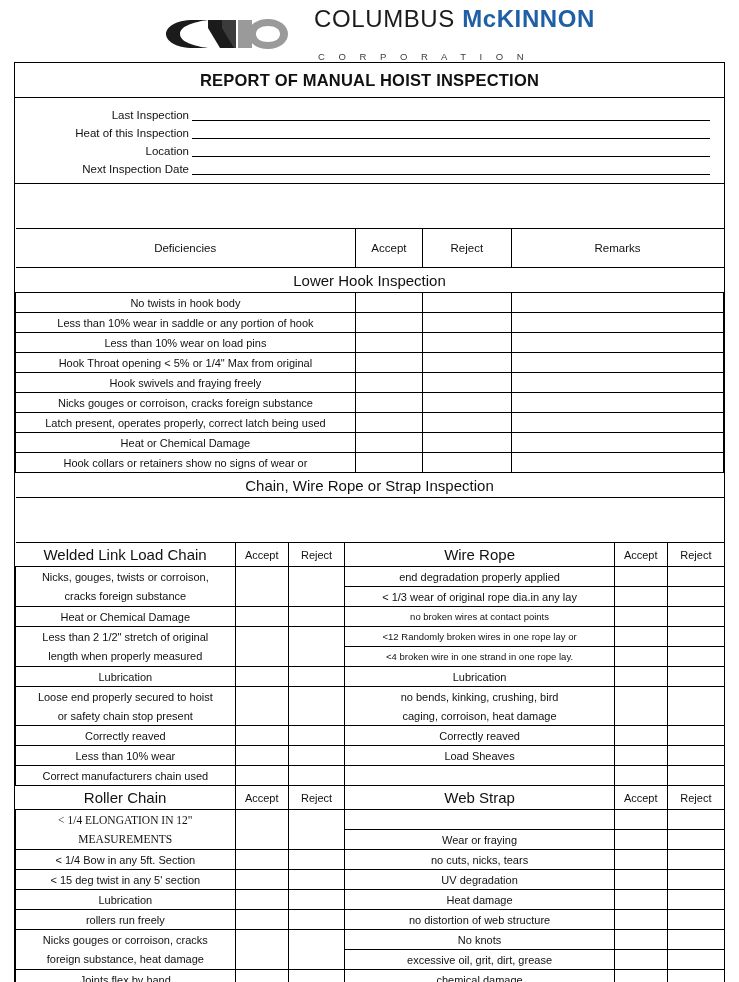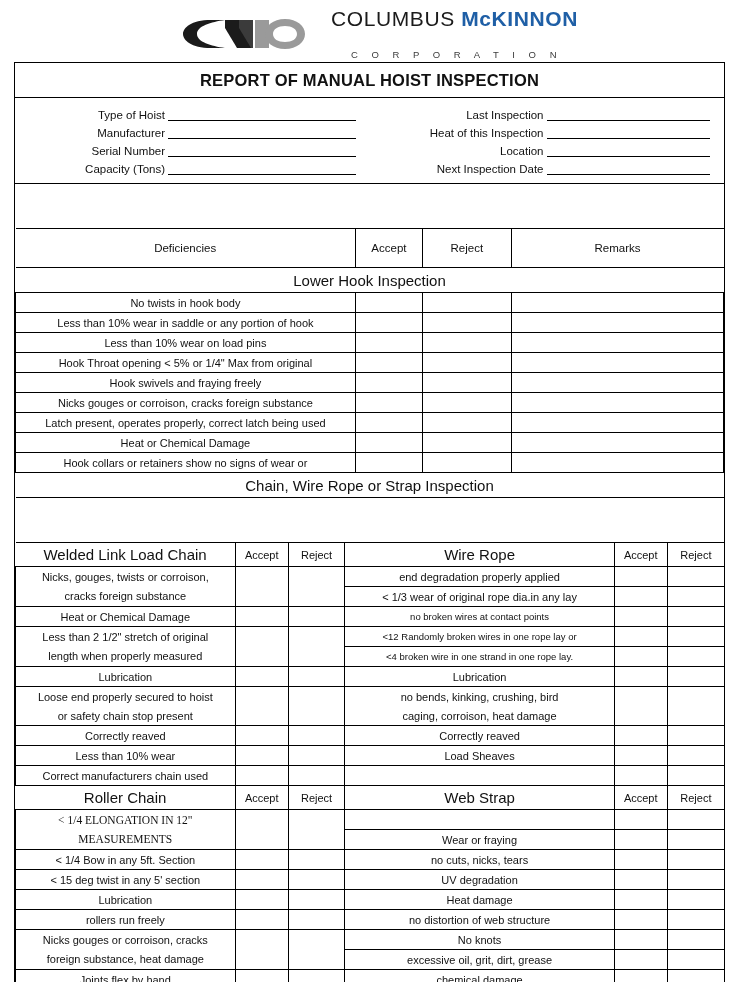--- a/index.html
+++ b/index.html
@@ -34,34 +34,34 @@
   .cm-mark {
     position: relative;
     width: 128px;
     height: 40px;
   }
   .cm-mark svg { display: block; }
   .brand {
     line-height: 1;
   }
   .brand-main {
-    font-size: 21px;
+    font-size: 24px;
     letter-spacing: 0.6px;
     color: #1b1b1b;
     font-weight: 400;
   }
   .brand-main .blue {
     color: #1f5fa6;
     font-weight: 700;
   }
   .brand-sub {
     font-size: 9.5px;
     letter-spacing: 5.5px;
     color: #3b3b3b;
-    text-align: center;
+    text-align: left;
     margin-top: 21px;
     padding-left: 4px;
   }
 
   
   .frame {
     border: 1.6px solid #000;
     width: 711px;
     box-sizing: border-box;
   }
@@ -193,38 +193,20 @@
       </div>
       <div class="brand-sub">C O R P O R A T I O N</div>
     </div>
   </div>
 
   <div class="frame">
 
     <div class="title">REPORT OF MANUAL HOIST INSPECTION</div>
 
     <div class="fields">
-      <div class="fields-col left">
-        <div class="field-line">
-          <span class="field-label">Type of Hoist</span>
-          <span class="field-rule"></span>
-        </div>
-        <div class="field-line">
-          <span class="field-label">Manufacturer</span>
-          <span class="field-rule"></span>
-        </div>
-        <div class="field-line">
-          <span class="field-label">Serial Number</span>
-          <span class="field-rule"></span>
-        </div>
-        <div class="field-line">
-          <span class="field-label">Capacity (Tons)</span>
-          <span class="field-rule"></span>
-        </div>
-      </div>
       <div class="fields-col right">
         <div class="field-line">
           <span class="field-label">Last Inspection</span>
           <span class="field-rule"></span>
         </div>
         <div class="field-line">
           <span class="field-label">Heat of this Inspection</span>
           <span class="field-rule"></span>
         </div>
         <div class="field-line">

